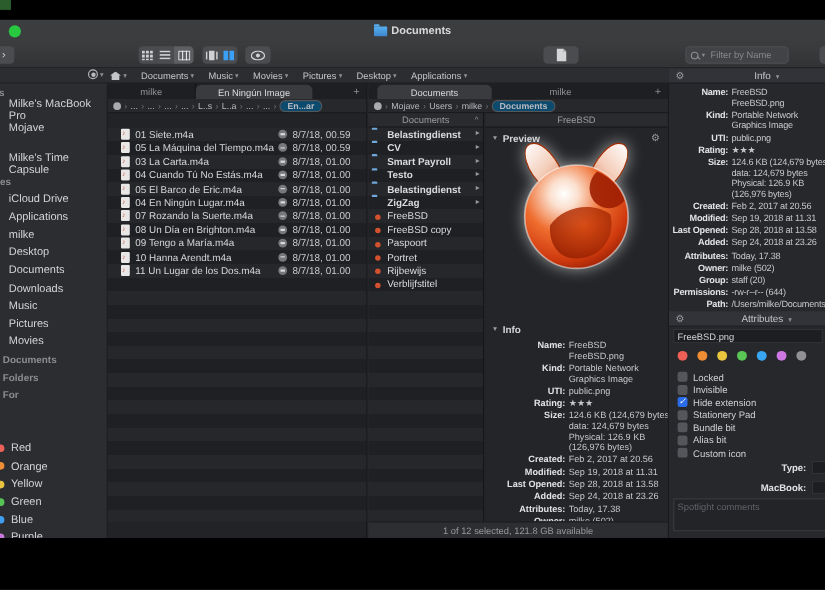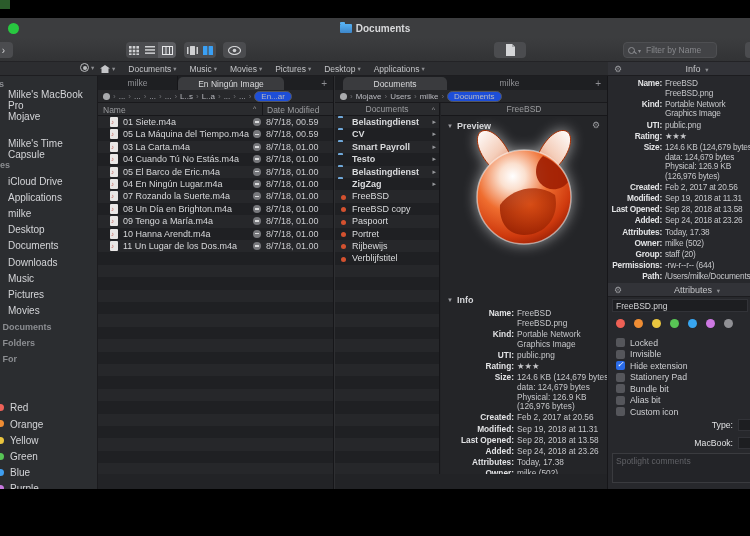--- a/index.html
+++ b/index.html
@@ -56,21 +56,21 @@
   .tabbar{position:absolute;left:0;right:0;top:0;height:14px;background:#1e1f22;display:flex;font-size:8.5px;color:#919296;}
   .tab{display:flex;align-items:center;justify-content:center;border-right:1px solid #151518;}
   .tab.active{background:#3a3b3e;border-radius:5px 5px 0 0;color:#d9dadc;margin-top:1px;border-right:none;}
   .newtab{margin-left:auto;margin-right:6px;display:flex;align-items:center;color:#8e8f93;font-size:10px;}
   .crumbbar{position:absolute;left:0;right:0;top:14px;height:13px;background:#27282b;border-bottom:1px solid #19191c;
             display:flex;align-items:center;padding-left:5px;font-size:8px;color:#b9bac0;white-space:nowrap;overflow:hidden;}
   .apple{width:7px;height:7px;border-radius:50% 50% 45% 45%;background:#a9aaad;flex:none;}
   .crumbs{display:flex;align-items:center;}
   .crumb{display:flex;align-items:center;}
   .crumb::before{content:'›';color:#6e6f73;margin:0 3px;font-size:8px;}
-  .crumb.pill{border:1px solid #55565a;border-radius:7px;padding:0 6px;height:11px;background:#1d4ed8;display:inline-flex;align-items:center;}
+  .crumb.pill{border:1px solid #55565a;border-radius:7px;padding:0 6px;height:11px;background:#0c4a6e;display:inline-flex;align-items:center;font-weight:bold;}
   .crumb.pill::before{content:none;}
   .pillsep::before{content:'›';color:#6e6f73;margin:0 3px;font-size:8px;}
   .colhead{position:absolute;left:0;right:0;top:27px;height:13px;background:#2a2b2e;border-bottom:1px solid #17171a;
            font-size:8.5px;color:#9b9c9f;}
   .list{position:absolute;left:0;right:0;top:40px;bottom:15px;overflow:hidden;
         background:repeating-linear-gradient(to bottom,#26272a 0 12.4px,#1f2023 12.4px 24.8px);}
   .statusbar{position:absolute;left:0;right:0;bottom:0;height:15px;background:#2d2e31;border-top:1px solid #1b1b1e;
              display:flex;align-items:center;justify-content:center;font-size:8.5px;color:#97989c;}
   
   .frow{position:relative;height:12.4px;font-size:9px;color:#d6d7d9;}
@@ -121,21 +121,21 @@
   .fnamefield{position:absolute;left:4px;top:237px;width:136px;height:13px;background:#1d1e21;border:1px solid #323338;
               color:#d2d3d5;font-size:8.5px;font-family:"Liberation Sans",sans-serif;padding:0 3px;outline:none;}
   .tagrow{position:absolute;left:8px;top:257px;display:flex;gap:9px;}
   .tagrow .td{width:9px;height:9px;border-radius:50%;}
   .cblist{position:absolute;left:8px;top:275px;font-size:8.7px;color:#cfd0d3;}
   .cbrow{display:flex;align-items:center;gap:5px;height:11.5px;}
   .cb{width:9px;height:9px;border-radius:2px;background:#55565b;position:relative;flex:none;}
   .cb.checked{background:#2a6be8;}
   .cb.checked::after{content:'✓';position:absolute;left:1px;top:-1px;font-size:8px;color:#fff;}
   .fieldrow{position:absolute;font-size:8.7px;color:#e0e1e3;display:flex;align-items:center;}
-  .fieldrow .fl{width:125px;text-align:right;font-weight:normal;flex:none;}
+  .fieldrow .fl{width:125px;text-align:right;font-weight:bold;flex:none;}
   .fieldrow input{margin-left:5px;width:40px;height:12px;background:#1d1e21;border:1px solid #323338;outline:none;}
   .comments{position:absolute;left:4px;top:391px;width:166px;height:30px;background:#232428;border:1px solid #3a3b3f;
             color:#d2d3d5;font-size:8.5px;font-family:"Liberation Sans",sans-serif;padding:2px 3px;resize:none;outline:none;}
   .comments::placeholder{color:#606166;}
   svg{display:block;}
 </style>
 </head>
 <body>
 
 <div class="corner-glyph"></div>
@@ -416,26 +416,20 @@
           <span class="crumb">...</span>
           <span class="crumb">...</span>
           <span class="crumb">...</span>
           <span class="crumb">L..s</span>
           <span class="crumb">L..a</span>
           <span class="crumb">...</span>
           <span class="crumb">...</span>
         </span>
       <span class="pillsep"></span>
       <span class="crumb pill">En...ar</span>
-    </div>
-    <div class="colhead">
-      <span style="position:absolute;left:5px;top:2px;">Name</span>
-      <span style="position:absolute;left:155px;top:2px;font-size:7px;">^</span>
-      <span style="position:absolute;left:164px;top:0;bottom:0;width:1px;background:#17171a;"></span>
-      <span style="position:absolute;left:169px;top:2px;">Date Modified</span>
     </div>
     <div class="list">
 
         <div class="frow">
           <i class="icon-audio"></i>
           <span class="fname">01 Siete.m4a</span>
           <i class="fdot"></i>
           <span class="fdate">8/7/18, 00.59</span>
         </div>
 
@@ -713,20 +707,23 @@
             <span class="iv">Today, 17.38</span>
           </div>
 
           <div class="inforow">
             <span class="il">Owner:</span>
             <span class="iv">milke (502)</span>
           </div>
 
         </div>
     </div>
+    <div class="statusbar">
+      <span>1 of 12 selected, 121.8 GB available</span>
+    </div>
   </div>
 
   <div class="inspector">
     <div class="insphead" style="top:0;">
       <span class="gear" style="left:6px;top:2.5px;">⚙</span>
       <span class="ht"><span>Info</span> <span class="chev">▾</span></span>
     </div>
     <div class="iinfo">
 
         <div class="inforow">

